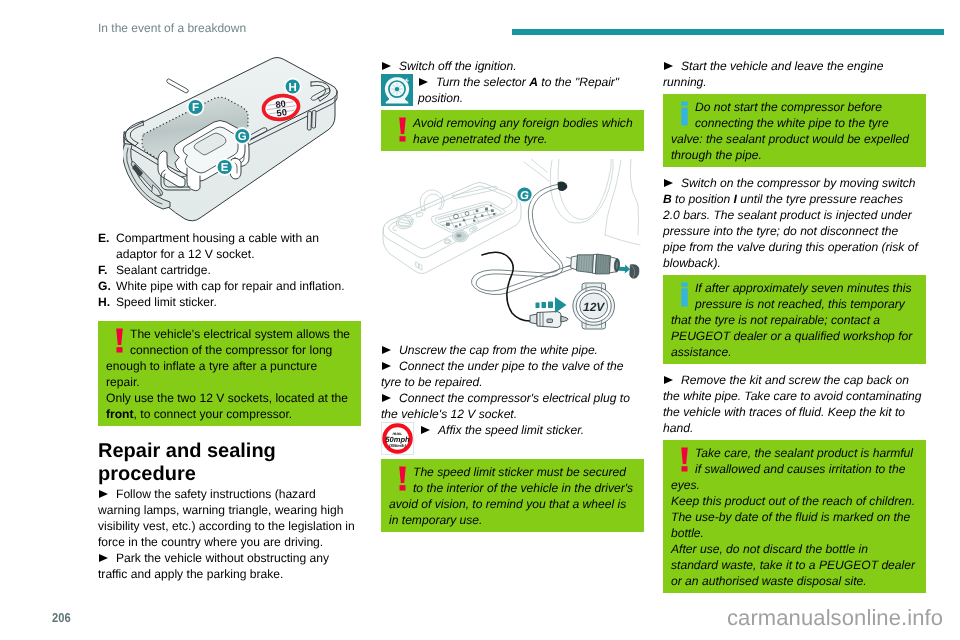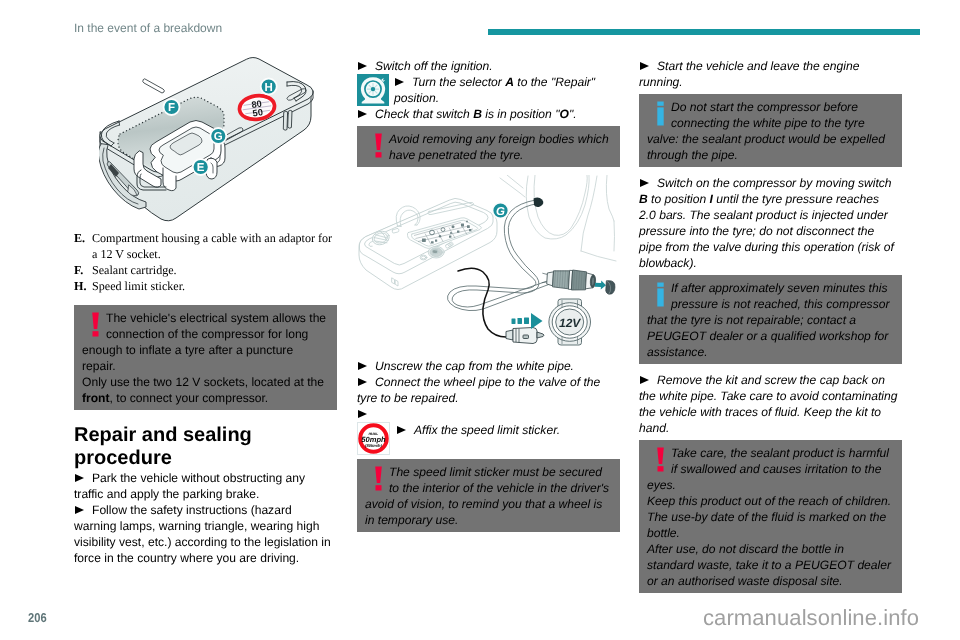--- a/index.html
+++ b/index.html
@@ -1,45 +1,45 @@
 <!DOCTYPE html>
 <html><head>
 <meta charset="utf-8">
 <style>
   html,body{margin:0;padding:0;}
   body{width:960px;height:640px;background:#fff;
        font-family:"Liberation Sans",sans-serif;
        -webkit-font-smoothing:antialiased;text-rendering:geometricPrecision;}
   .page{opacity:0.9999;}
-  .page{position:relative;width:920px;height:640px;overflow:hidden;background:#fff;}
+  .page{position:relative;width:920px;height:640px;overflow:hidden;background:#fff;margin-left:24px;}
 
   .hdr-title{position:absolute;left:74px;top:21px;font-size:12px;color:#718688;white-space:nowrap;}
   .hdr-bar{position:absolute;left:488px;top:29px;width:472px;height:6px;background:#1596a0;}
 
   .col{position:absolute;width:263px;font-size:12.1px;line-height:16px;color:#000;}
   .col > p, .col > h2, .col > div:not(.note):not(.kitfig):not(.compfig){width:259.5px;}
   .note p{width:244.5px;}
   .c1{left:74px;top:58px;}
   .c2{left:357px;top:58px;font-style:italic;}
   .c3{left:639px;top:58px;font-style:italic;}
 
   p{margin:0;}
   .b{font-weight:bold;}
   .arrow{display:inline-block;width:9px;height:9px;position:relative;top:1px;margin:0 8px 0 1px;}
   .arrow::before{content:"";position:absolute;left:0;top:0;width:0;height:0;
     border-left:9px solid #000;border-top:4.6px solid transparent;border-bottom:4.6px solid transparent;}
 
   
-  .ltr{padding-left:18px;text-indent:-18px;box-sizing:border-box;font-family:Liberation Serif, serif;}
+  .ltr{padding-left:18px;text-indent:-18px;box-sizing:border-box;}
   .ltr .k{font-weight:bold;display:inline-block;width:18px;text-indent:0;}
 
   
   .bp{padding-left:0;}
 
-  .note{background:#737373;padding:5px 7px 4px 8px;margin:4px 0 8px 0;overflow:hidden;}
+  .note{background:#84cc16;padding:5px 7px 4px 8px;margin:4px 0 8px 0;overflow:hidden;}
   .note p{margin:0;}
 
   .ico-warn{float:left;width:13.5px;height:30px;margin:2px 3.5px 0 7px;}
   .ico-warn svg{display:block;}
   .tyreico{float:left;margin:0 5px 0 0;}
   .tyreico svg{display:block;}
   .withico{overflow:hidden;}
   .stickerico{float:left;margin:0 6px 0 0;border-radius:13px;}
   .stickerico svg{display:block;}
   .ico-info{float:left;width:13.5px;height:30px;margin:2px 3.5px 0 7px;}
@@ -154,56 +154,56 @@
           <circle cx="119.3" cy="80" r="8" fill="#1a8f9b" stroke="#fcfdfd" stroke-width="1.8"></circle>
           <text x="119.3" y="84.4" font-family="Liberation Sans, sans-serif" font-size="11.5" font-weight="bold" fill="#fff" text-anchor="middle">G</text>
           <circle cx="101.7" cy="111" r="8" fill="#1a8f9b" stroke="#fcfdfd" stroke-width="1.8"></circle>
           <text x="101.7" y="115.4" font-family="Liberation Sans, sans-serif" font-size="11.5" font-weight="bold" fill="#fff" text-anchor="middle">E</text>
         </g>
       </svg>
     </div>
     <div style="height:172px"></div>
     <p class="ltr"><span class="k">E.</span><span>Compartment housing a cable with an adaptor for a 12 V socket.</span></p>
     <p class="ltr"><span class="k">F.</span><span>Sealant cartridge.</span></p>
+    <p class="ltr"><span class="k">G.</span><span>White pipe with cap for repair and inflation.</span></p>
     <p class="ltr"><span class="k">H.</span><span>Speed limit sticker.</span></p>
 
     <div class="note" style="margin-top:11px">
       <span class="ico-warn">
           <svg width="13" height="25" viewBox="0 0 13 25" xmlns="http://www.w3.org/2000/svg">
             <path d="M3.2 0.5 L9.8 0.5 L8.2 17.0 L4.8 17.0 Z" fill="#f4003c"></path>
             <rect x="3.5" y="19.2" width="6" height="5.3" fill="#f4003c"></rect>
           </svg>
         </span>
       <p><span>The vehicle's electrical system allows the</span> <span>connection of the compressor for long</span> <span>enough to inflate a tyre after a puncture repair.</span></p>
       <p><span>Only use the two 12 V sockets, located at the </span><span class="b">front</span><span>, to connect your compressor.</span></p>
     </div>
 
     <h2 class="sec">Repair and sealing procedure</h2>
+    <p class="bp"><span class="arrow"></span><span>Follow the safety instructions (hazard warning lamps, warning triangle, wearing high visibility vest, etc.) according to the legislation in force in the country where you are driving.</span></p>
     <p class="bp"><span class="arrow"></span><span>Park the vehicle without obstructing any traffic and apply the parking brake.</span></p>
-    <p class="bp"><span class="arrow"></span><span>Follow the safety instructions (hazard warning lamps, warning triangle, wearing high visibility vest, etc.) according to the legislation in force in the country where you are driving.</span></p>
   </div>
   <div class="col c2">
     <p class="bp"><span class="arrow"></span><span>Switch off the ignition.</span></p>
     <div class="withico">
       <span class="tyreico">
         <svg width="32" height="32" viewBox="0 0 32 32" xmlns="http://www.w3.org/2000/svg">
           <rect width="32" height="32" fill="#1b8f9a"></rect>
           <path d="M16 3.3 Q23.4 3.3 26.6 9.1 Q29.2 13.9 27.5 19.1 Q26.4 22.4 24 24.6 L24 25.4 L27.3 28.1 L27.3 29.4 L4.7 29.4 L4.7 28.1 L8 25.4 L8 24.6 Q5.6 22.4 4.5 19.1 Q2.8 13.9 5.4 9.1 Q8.6 3.3 16 3.3 Z" fill="#f4fafa"></path>
           <circle cx="16" cy="15.1" r="8.1" fill="none" stroke="#1b8f9a" stroke-width="1.7"></circle>
           <circle cx="16" cy="15.1" r="6.4" fill="#f4fafa"></circle>
           <g stroke="#bfe1e4" stroke-width="1.05">
             <path d="M16 9 L16 21.2 M9.9 15.1 L22.1 15.1 M11.7 10.8 L20.3 19.4 M20.3 10.8 L11.7 19.4"></path>
           </g>
           <circle cx="16" cy="15.1" r="2.2" fill="#1b8f9a"></circle>
           <path d="M24.4 5.4 L26.6 4.1 L26 6.6 L28.2 6.1 L26.2 8 Z" fill="#f4fafa"></path>
         </svg>
       </span>
       <p><span class="arrow"></span><span>Turn the selector </span><span class="b">A</span><span> to the "Repair" position.</span></p>
     </div>
-    <p class="bp"><span class="arrow"></span><span>Check that switch </span><span class="b">B</span><span> is in position "</span><span class="b">O</span><span>".</span></p>
 
     <div class="note">
       <span class="ico-warn">
           <svg width="13" height="25" viewBox="0 0 13 25" xmlns="http://www.w3.org/2000/svg">
             <path d="M3.2 0.5 L9.8 0.5 L8.2 17.0 L4.8 17.0 Z" fill="#f4003c"></path>
             <rect x="3.5" y="19.2" width="6" height="5.3" fill="#f4003c"></rect>
           </svg>
         </span>
       <p>Avoid removing any foreign bodies which have penetrated the tyre.</p>
     </div>
@@ -350,22 +350,22 @@
           <rect x="167" y="142.5" width="5" height="6.5" rx="0.4"></rect>
           <path d="M174 138 L185.5 146 L174 154 Z"></path>
         </g>
 
         <circle cx="143.5" cy="35.5" r="8" fill="#1a8f9b" stroke="#fcfdfd" stroke-width="1.8"></circle>
         <text x="143.5" y="39.9" font-family="Liberation Sans, sans-serif" font-size="11.5" font-weight="bold" fill="#fff" text-anchor="middle">G</text>
       </svg>
     </div>
 
     <p class="bp"><span class="arrow"></span><span>Unscrew the cap from the white pipe.</span></p>
-    <p class="bp"><span class="arrow"></span><span>Connect the wheel pipe to the valve of the tyre to be repaired.</span></p>
-    <p class="bp"><span class="arrow"></span></p>
+    <p class="bp"><span class="arrow"></span><span>Connect the under pipe to the valve of the tyre to be repaired.</span></p>
+    <p class="bp"><span class="arrow"></span><span>Connect the compressor's electrical plug to the vehicle's 12 V socket.</span></p>
     <div class="withico">
       <span class="stickerico">
         <svg width="33" height="33" viewBox="0 0 33 33" xmlns="http://www.w3.org/2000/svg">
           <rect x="0.5" y="0.5" width="32" height="32" fill="#ffffff" stroke="#dde6e8" stroke-width="1"></rect>
           <circle cx="16.5" cy="16.5" r="13.3" fill="#ffffff" stroke="#f60c1c" stroke-width="3.9"></circle>
           <text x="16.5" y="13" font-family="Liberation Sans, sans-serif" font-size="4.3" font-weight="bold" fill="#111" text-anchor="middle">max.</text>
           <text x="16.5" y="20.4" font-family="Liberation Sans, sans-serif" font-size="7.6" font-weight="bold" fill="#111" text-anchor="middle">50mph</text>
           <text x="16.5" y="25.4" font-family="Liberation Sans, sans-serif" font-size="4.1" font-weight="bold" fill="#111" text-anchor="middle">(80km/h)</text>
         </svg>
       </span>
@@ -397,21 +397,21 @@
 
     <p class="bp"><span class="arrow"></span><span>Switch on the compressor by moving switch </span><span class="b">B</span><span> to position </span><span class="b">I</span><span> until the tyre pressure reaches 2.0 bars. The sealant product is injected under pressure into the tyre; do not disconnect the pipe from the valve during this operation (risk of blowback).</span></p>
 
     <div class="note">
       <span class="ico-info">
           <svg width="13" height="25" viewBox="0 0 13 25" xmlns="http://www.w3.org/2000/svg">
             <rect x="3.3" y="0.5" width="6.4" height="4.3" fill="#35b4e3"></rect>
             <rect x="3.3" y="6.4" width="6.4" height="18.1" fill="#35b4e3"></rect>
           </svg>
         </span>
-      <p><span>If after approximately seven minutes this</span> <span>pressure is not reached, this compressor</span> <span>that the tyre is not repairable; contact a PEUGEOT dealer or a qualified workshop for assistance.</span></p>
+      <p><span>If after approximately seven minutes this</span> <span>pressure is not reached, this temporary</span> <span>that the tyre is not repairable; contact a PEUGEOT dealer or a qualified workshop for assistance.</span></p>
     </div>
 
     <p class="bp"><span class="arrow"></span><span>Remove the kit and screw the cap back on the white pipe. Take care to avoid contaminating the vehicle with traces of fluid. Keep the kit to hand.</span></p>
 
     <div class="note">
       <span class="ico-warn">
           <svg width="13" height="25" viewBox="0 0 13 25" xmlns="http://www.w3.org/2000/svg">
             <path d="M3.2 0.5 L9.8 0.5 L8.2 17.0 L4.8 17.0 Z" fill="#f4003c"></path>
             <rect x="3.5" y="19.2" width="6" height="5.3" fill="#f4003c"></rect>
           </svg>

